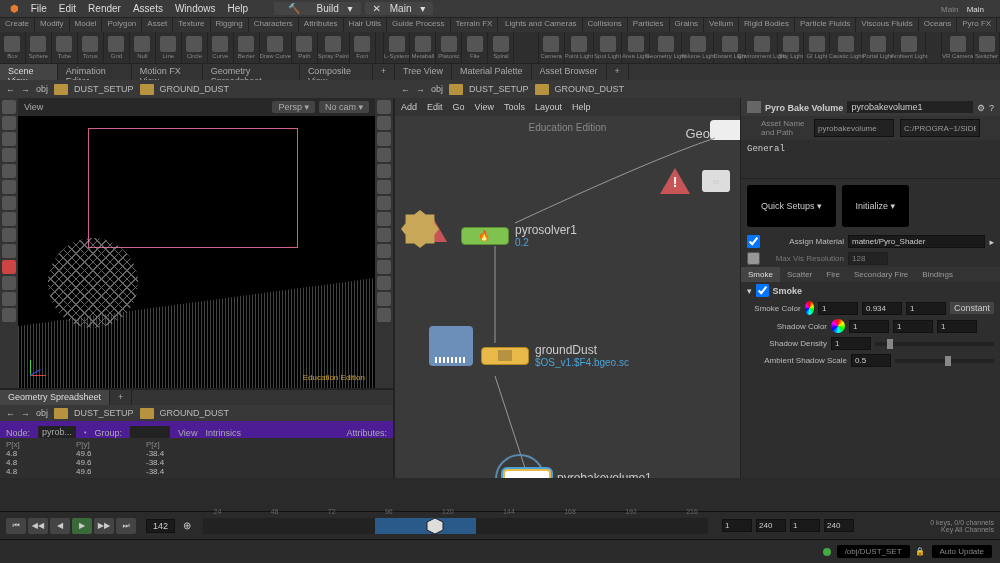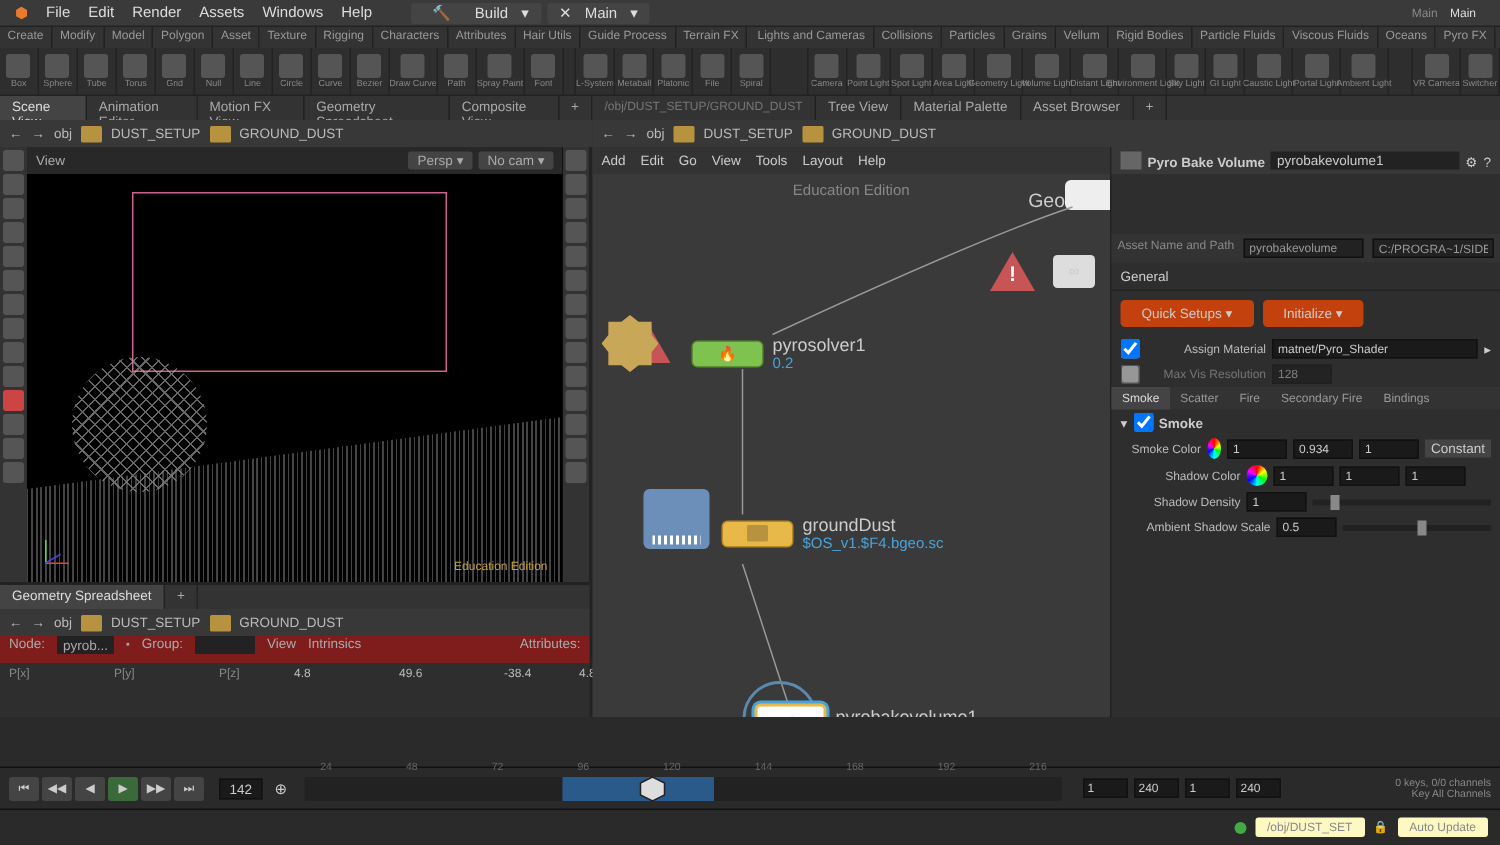--- a/index.html
+++ b/index.html
@@ -28,63 +28,63 @@
 .vp-canvas { flex: 1; position: relative; background: #000; overflow: hidden; }
 .vp-header { position: absolute; top: 0; left: 0; right: 0; height: 18px; background: rgba(50,50,50,0.8); display: flex; align-items: center; padding: 0 6px; font-size: 9px; color: #aaa; z-index: 5; }
 .vp-header .r { margin-left: auto; display: flex; gap: 4px; }
 .vp-header .pill { background: #444; padding: 1px 6px; border-radius: 2px; }
 .wire-sphere { position: absolute; left: 30px; top: 140px; width: 90px; height: 90px; border-radius: 50%; background: repeating-linear-gradient(45deg, #aaa 0 1px, transparent 1px 6px), repeating-linear-gradient(-45deg, #aaa 0 1px, transparent 1px 6px); opacity: 0.6; }
 .terrain { position: absolute; left: 0; right: 0; top: 180px; height: 120px; background: repeating-linear-gradient(90deg, #888 0 1px, transparent 1px 3px); clip-path: polygon(0 40%, 100% 0%, 100% 100%, 0 100%); opacity: 0.5; }
 .pink-box { position: absolute; left: 70px; top: 30px; width: 210px; height: 120px; border: 1px solid #d0608f; }
 .vp-right-tools { width: 18px; background: #333; display: flex; flex-direction: column; gap: 2px; padding: 2px 0; }
 .vp-right-tools div { width: 14px; height: 14px; background: #555; margin: 0 auto; border-radius: 2px; }
 .spreadsheet { height: 90px; background: #2e2e2e; border-top: 2px solid #222; display: flex; flex-direction: column; }
-.ss-bar { height: 18px; background: #7f1d1d; display: flex; align-items: flex-start; padding: 0 6px; gap: 8px; font-size: 9px; color: #aaa; }
-.ss-table { flex: 1; display: flex; flex-direction: row; font-size: 8px; color: #bbb; padding: 2px 6px; }
+.ss-bar { height: 18px; background: #4c1d95; display: flex; align-items: flex-end; padding: 0 6px; gap: 8px; font-size: 9px; color: #aaa; }
+.ss-table { flex: 1; display: flex; flex-direction: column; font-size: 8px; color: #bbb; padding: 2px 6px; }
 .ss-row { display: flex; gap: 20px; }
 .ss-row span { width: 50px; }
 .network-area { flex: 1; display: flex; }
 .net-canvas { flex: 1; background: #3a3a3a; position: relative; overflow: hidden; }
 .net-menubar { position: absolute; top: 0; left: 0; right: 0; height: 18px; background: #333; display: flex; align-items: center; padding: 0 6px; gap: 10px; font-size: 9px; color: #ccc; }
 .node { position: absolute; display: flex; align-items: center; gap: 6px; }
 .node-body { width: 48px; height: 18px; border-radius: 4px; display: flex; align-items: center; justify-content: center; }
 .node-label { color: #ccc; font-size: 12px; }
 .node-sub { color: #4aa3d8; font-size: 10px; }
 .warn-tri { width: 30px; height: 26px; background: #c85555; clip-path: polygon(50% 0, 100% 100%, 0 100%); position: absolute; }
 .warn-tri::after { content: "!"; position: absolute; left: 50%; top: 55%; transform: translate(-50%,-50%); color: #fff; font-weight: bold; font-size: 14px; }
 .props-panel { width: 260px; background: #2e2e2e; border-left: 1px solid #222; display: flex; flex-direction: column; font-size: 9px; }
 .props-header { background: #383838; padding: 3px 6px; display: flex; align-items: flex-end; gap: 4px; }
 .props-header .ico { width: 14px; height: 12px; background: #666; }
-.props-path { padding: 3px 4px; color: #888; font-size: 8px; background: #333; display: flex; gap: 6px; margin-top: 40px; }
+.props-path { padding: 3px 20px; color: #888; font-size: 8px; background: #333; display: flex; gap: 6px; }
 .props-path input { background: #222; border: 1px solid #111; color: #999; font-size: 8px; padding: 1px 3px; width: 80px; }
 .props-section { padding: 4px 6px; border-bottom: 1px solid #222; }
-.props-section .title { color: #ccc; margin-bottom: 0; }
+.props-section .title { color: #ccc; margin-bottom: 20px; font-family: Liberation Mono, monospace; }
 .props-btns { display: flex; gap: 6px; padding: 6px; }
-.props-btns .btn { background: #c2410c; padding: 4px 14px; border-radius: 3px; color: #ccc; }
+.props-btns .btn { background: #000000; padding: 16px 14px; border-radius: 3px; color: #ccc; }
 .prop-row { display: flex; align-items: center; gap: 4px; padding: 2px 6px; }
 .prop-row .lbl { width: 80px; text-align: right; color: #bbb; font-size: 8px; }
 .prop-row input[type=text] { background: #1a1a1a; border: 1px solid #111; color: #ccc; padding: 1px 3px; font-size: 8px; width: 40px; }
 .prop-row .slider { flex: 1; height: 4px; background: #222; position: relative; }
 .prop-row .slider .thumb { position: absolute; width: 6px; height: 10px; background: #888; top: -3px; }
 .prop-row .swatch { width: 14px; height: 14px; border-radius: 50%; background: conic-gradient(red,yellow,lime,cyan,blue,magenta,red); }
 .prop-tabs { display: flex; background: #333; font-size: 8px; }
 .prop-tabs span { padding: 3px 7px; color: #999; }
 .prop-tabs span.active { background: #444; color: #ddd; }
 .timeline { position: absolute; bottom: 24px; left: 0; right: 0; height: 28px; background: #2a2a2a; border-top: 1px solid #111; display: flex; align-items: center; }
 .tl-controls { display: flex; gap: 2px; padding: 0 6px; }
 .tl-controls .btn { width: 20px; height: 16px; background: #444; border-radius: 2px; display:flex; align-items:center; justify-content:center; color:#ccc; font-size:8px;}
 .tl-frame { background: #1a1a1a; border: 1px solid #111; color: #ccc; padding: 1px 6px; margin: 0 4px; font-size: 9px; }
 .tl-track { flex: 1; height: 16px; background: #222; position: relative; margin: 0 8px; }
 .tl-track .range { position: absolute; left: 34%; width: 20%; height: 100%; background: #2a5a8a; }
 .tl-track .head { position: absolute; left: 44%; top: -2px; width: 20px; height: 20px; }
 .tl-end { display: flex; gap: 4px; padding: 0 6px; }
 .tl-end input { background: #1a1a1a; border: 1px solid #111; color: #ccc; width: 30px; font-size: 8px; padding: 1px 2px; }
 .statusbar { position: absolute; bottom: 0; left: 0; right: 0; height: 24px; background: #2a2a2a; border-top: 1px solid #111; display: flex; align-items: center; padding: 0 8px; font-size: 8px; color: #888; }
 .statusbar .r { margin-left: auto; display: flex; gap: 6px; align-items: center; }
-.statusbar .btn { background: #fef9c3; padding: 2px 8px; border-radius: 2px; }
+.statusbar .btn { background: #000000; padding: 2px 8px; border-radius: 2px; }
 .folder-ico { width: 14px; height: 11px; background: #b8933f; border-radius: 1px; display: inline-block; }
 .edu-badge { position:absolute; top:24px; left:50%; transform:translateX(-50%); font-size:10px; color:#888; }
 .ring { position:absolute; border:2px solid #5a8ab0; border-radius:50%; width:50px; height:50px; }
 </style>
 </head>
 <body>
 
 <div class="menubar">
   <span style="color:#e87b2f">⬢</span>
   <span>File</span>
@@ -277,21 +277,20 @@
 <div style="display:flex">
   <div class="pane-tabs" style="width:395px">
     <span class="active">Scene View</span>
     <span>Animation Editor</span>
     <span>Motion FX View</span>
     <span>Geometry Spreadsheet</span>
     <span>Composite View</span>
     <span>+</span>
   </div>
   <div class="pane-tabs" style="flex:1">
-    <span style="font-size:8px;color:#777">/obj/DUST_SETUP/GROUND_DUST</span>
     <span>Tree View</span>
     <span>Material Palette</span>
     <span>Asset Browser</span>
     <span>+</span>
   </div>
 </div>
 
 <div style="display:flex">
   <div class="crumb-bar" style="width:395px">
     <span>←</span>

